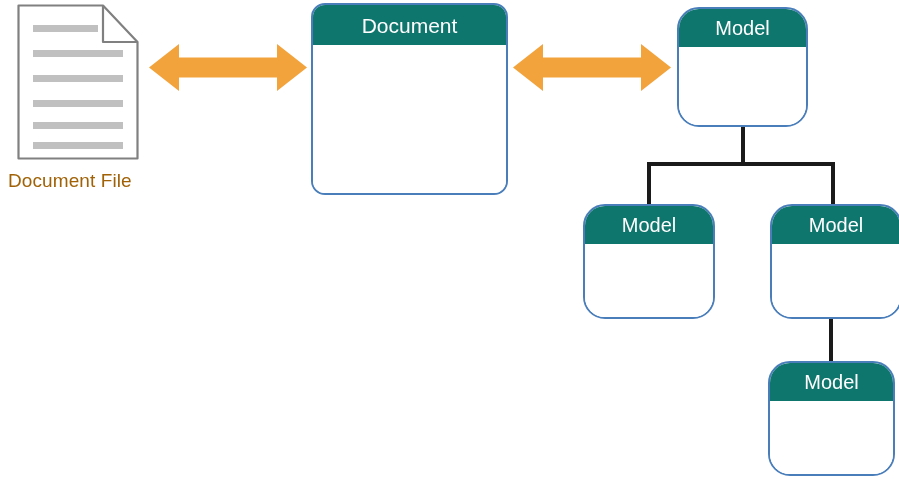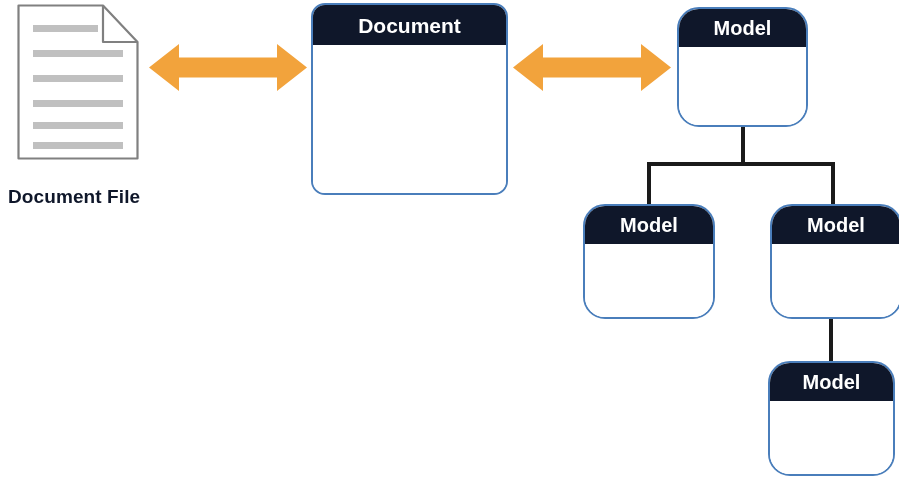--- a/index.html
+++ b/index.html
@@ -28,48 +28,47 @@
     width: 122px;
     height: 156px;
   }
   .doc-icon svg { display: block; }
 
   .doc-caption {
     position: absolute;
     left: 8px;
     top: 170px;
     font-size: 19px;
-    font-weight: 700;
-    color: #0f172a;
+    font-weight: 400;
+    color: #a16207;
     letter-spacing: 0.1px;
     white-space: nowrap;
-    margin-top: 16px;
   }
 
   
   .arrow {
     position: absolute;
   }
   .arrow svg { display: block; }
 
   
   .node {
     position: absolute;
     box-sizing: border-box;
     border: 2px solid #4a7ebb;
     border-radius: 22px;
     background: #ffffff;
     overflow: hidden;
     display: flex;
     flex-direction: column;
   }
   .node-header {
-    background: #0f172a;
+    background: #0f766e;
     color: #ffffff;
-    font-weight: bold;
+    font-weight: normal;
     text-align: center;
     line-height: 1;
     display: flex;
     align-items: center;
     justify-content: center;
     border-bottom: 2px solid #ffffff;
     flex: 0 0 auto;
   }
   .node-body {
     background: #ffffff;

